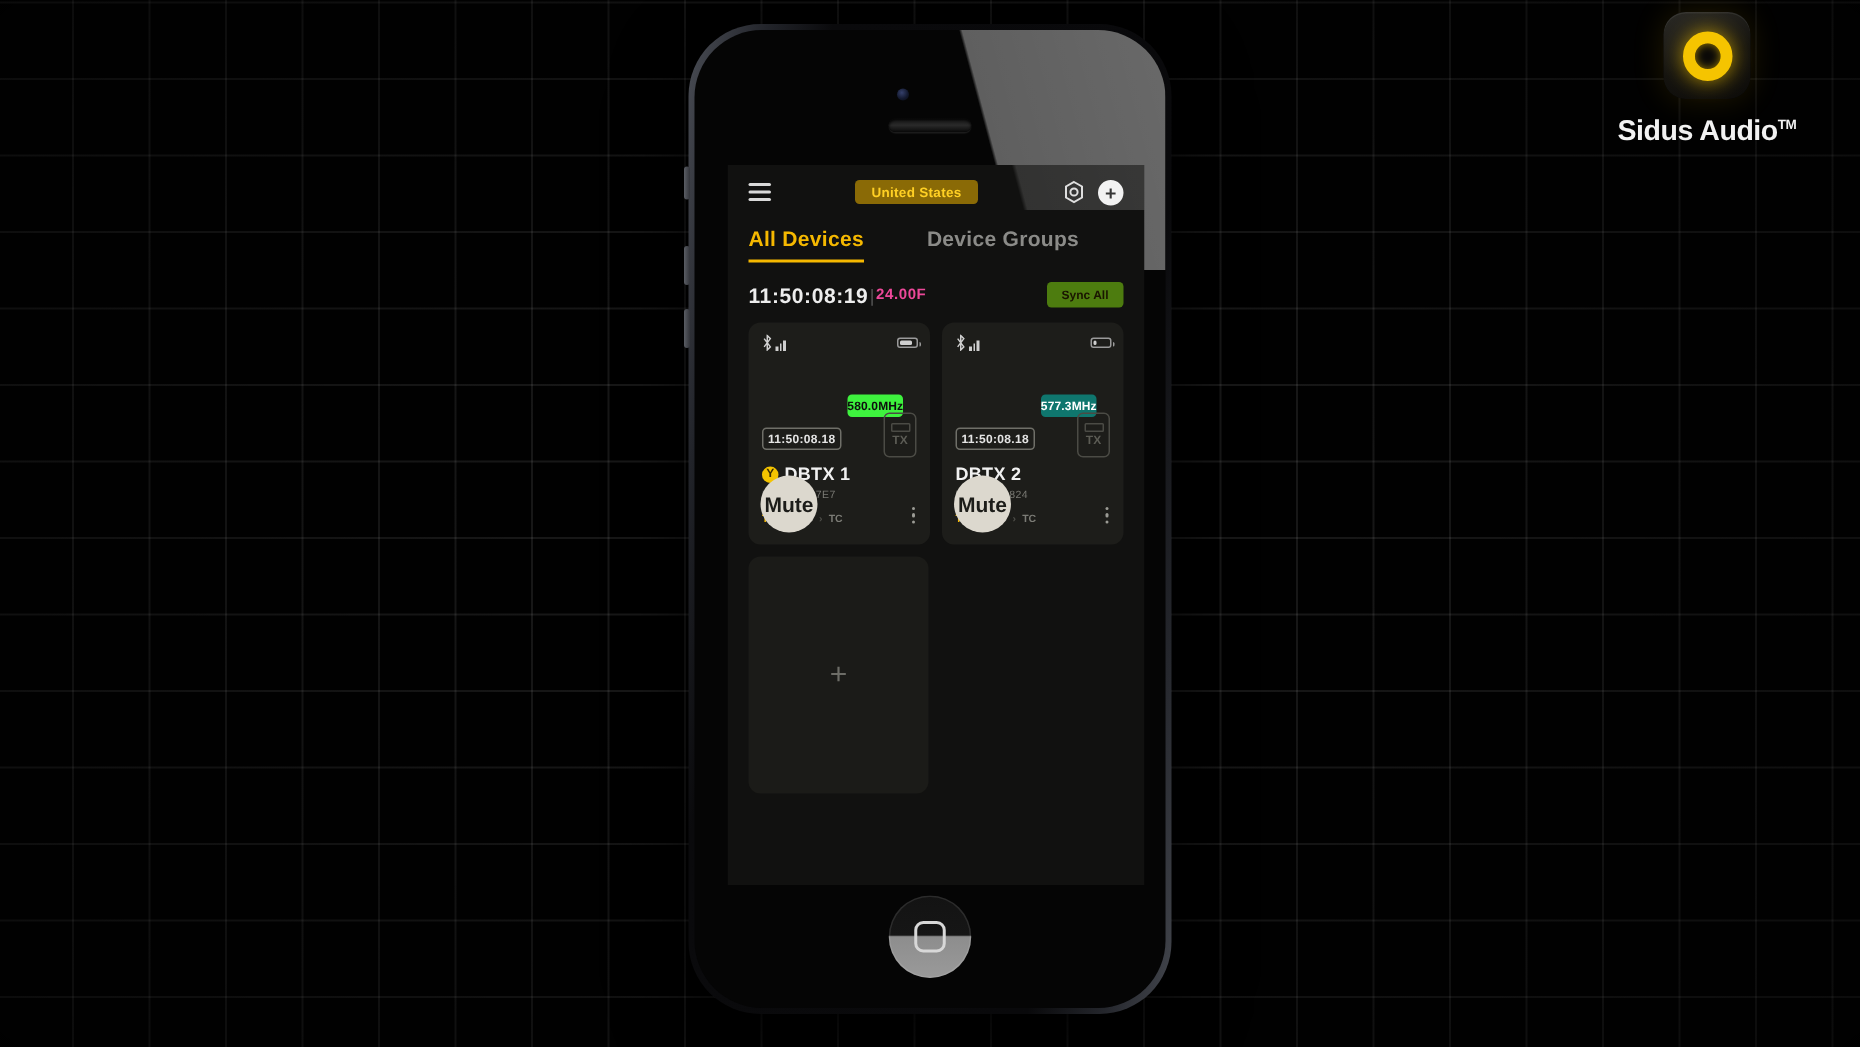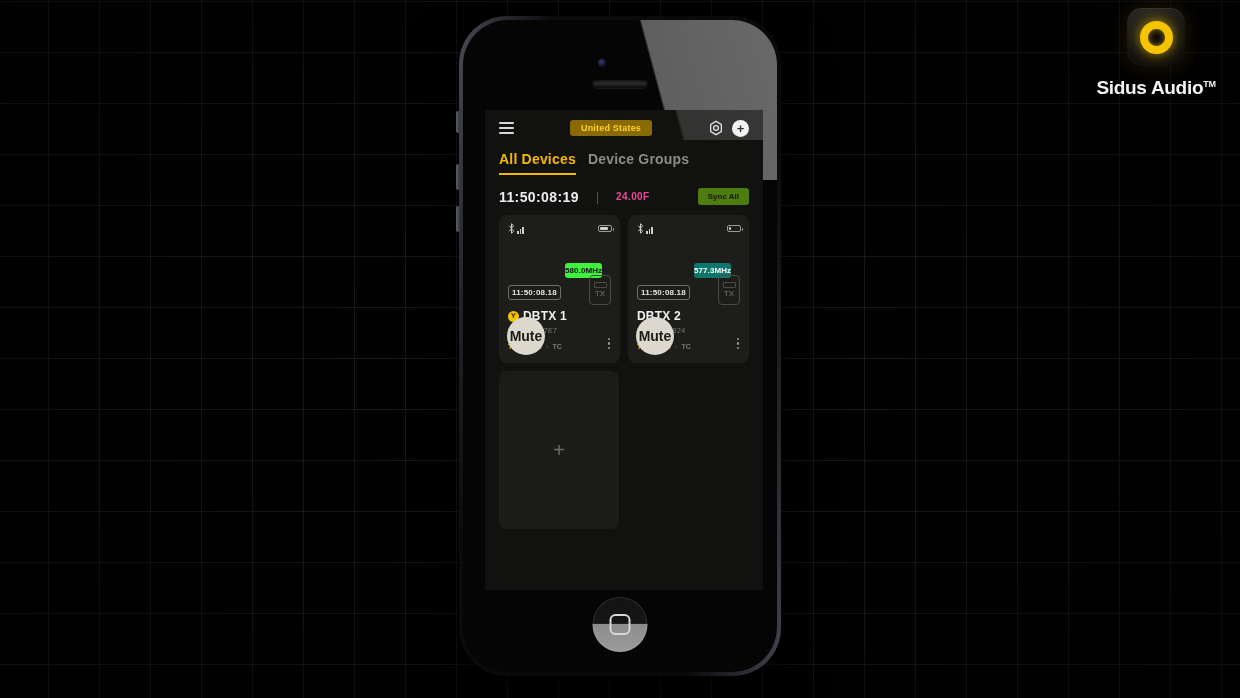--- a/index.html
+++ b/index.html
@@ -20,21 +20,21 @@
     background-position:-3px 1px;
   }
   #vignette{
     position:absolute; inset:0;
     background:radial-gradient(ellipse 70% 80% at 50% 50%, rgba(0,0,0,0) 30%, rgba(0,0,0,0.55) 100%);
     pointer-events:none;
   }
 
   
   #brand {
-    position:absolute; right:0; top:8px;
+    position:absolute; right:18px; top:8px;
     width:168px; text-align:center;
   }
   .brand-mark{
     width:58px; height:58px; margin:0 auto;
     border-radius:15px;
     background:linear-gradient(160deg,#2b2a26 0%,#141310 55%,#0d0c0a 100%);
     box-shadow:0 0 22px rgba(255,200,0,0.13), inset 0 1px 0 rgba(255,255,255,0.07);
     display:flex; align-items:center; justify-content:center;
   }
   .brand-ring{
@@ -127,29 +127,29 @@
     margin-left:auto; background:#8a6a06; color:#ffd024; font-size:9px; font-weight:bold;
     padding:3px 11px; border-radius:3px; letter-spacing:0.2px;
   }
   .ic-gear{ margin-left:auto; width:16px; height:16px; }
   .ic-add{
     width:17px; height:17px; border-radius:50%; background:#f0f0f0;
     display:flex; align-items:center; justify-content:center;
     color:#111; font-size:13px; line-height:1; font-weight:bold;
   }
 
-  .tabs{ display:flex; gap:12px; padding:0 14px; margin-top:5px; }
+  .tabs{ display:flex; gap:42px; padding:0 14px; margin-top:5px; }
   .tab{ font-size:14px; font-weight:bold; color:#8b8b88; padding-bottom:7px; cursor:pointer; letter-spacing:0.2px;}
   .tab.active{ color:#f5b800; }
   .tab.active .underline{
     display:block; height:2px; background:#f5b800; margin-top:6px;
   }
   .tab .underline{ display:none; }
 
-  .statusrow{ display:flex; align-items:center; padding:6px 14px 0 14px; gap:17px; }
+  .statusrow{ display:flex; align-items:center; padding:6px 14px 0 14px; gap:1px; }
   .clock{ font-size:14px; font-weight:bold; color:#ededed; letter-spacing:0.4px; }
   .sep{ color:#555; font-size:12px; }
   .temp{ font-size:10px; font-weight:bold; color:#ec4899; letter-spacing:0.4px; }
   .syncbtn{
     margin-left:auto; background:#4d7c0f; color:#1a1500; font-size:8px; font-weight:bold;
     padding:4px 10px; border-radius:3px; cursor:pointer;
   }
 
   .cards{ padding:10px 14px 0 14px; display:grid; grid-template-columns:1fr 1fr; gap:8px; }
   .card{

